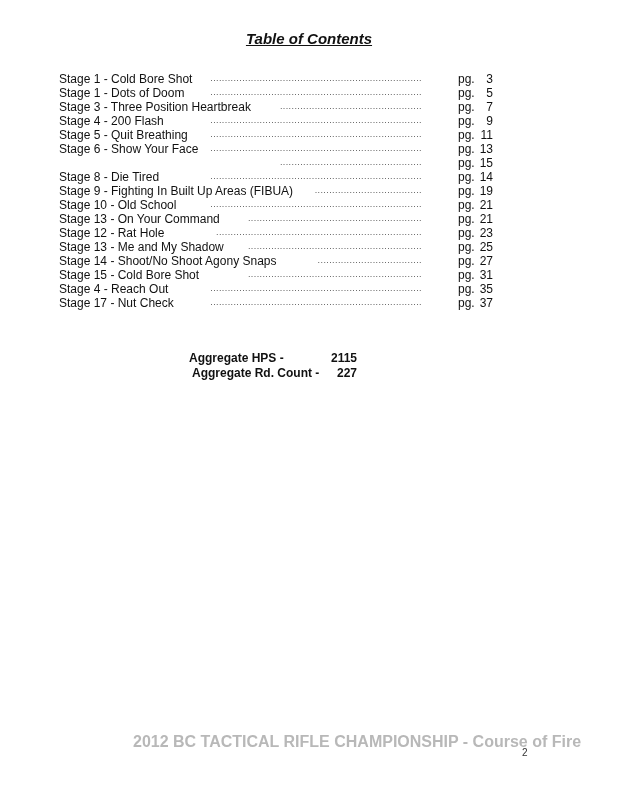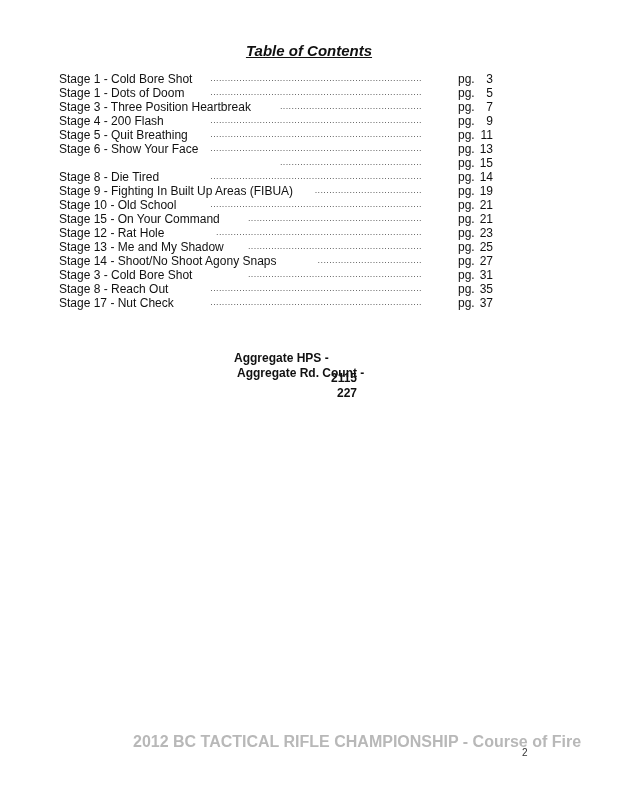--- a/index.html
+++ b/index.html
@@ -1,27 +1,27 @@
 <!DOCTYPE html>
 <html><head>
   <meta charset="utf-8">
   <style>
     html, body { margin: 0; padding: 0; background: #ffffff; }
     body { width: 618px; height: 800px; position: relative; overflow: hidden; font-family: "Liberation Sans", sans-serif; color: #111; }
-    .title { position: absolute; top: 42px; left: 0; width: 618px; text-align: center; font-size: 15px; font-weight: bold; font-style: italic; }
+    .title { position: absolute; top: 30px; left: 0; width: 618px; text-align: center; font-size: 15px; font-weight: bold; font-style: italic; }
     .title span { text-decoration: underline; }
     .toc { position: absolute; top: 72px; left: 59px; width: 440px; }
     .row { position: relative; height: 14px; font-size: 12px; line-height: 14px; white-space: nowrap; }
     .row .label { position: absolute; left: 0; top: 0; }
     .row .dots { position: absolute; top: -1px; right: 77px; color: #555; font-size: 9px; letter-spacing: 0.4px; overflow: hidden; text-align: right; }
     .row .pg { position: absolute; left: 399px; top: 0; }
     .row .num { position: absolute; right: 6px; top: 0; width: 20px; text-align: right; }
     .agg { position: absolute; left: 0; width: 618px; font-size: 12px; font-weight: bold; }
-    .agg .k { position: absolute; margin-left: 45px; }
-    .agg .v { position: absolute; margin-top: 20px; }
+    .agg .k { position: absolute; }
+    .agg .v { position: absolute; }
     .footer { position: absolute; top: 733px; left: 133px; font-size: 16px; color: #b8b8b8; font-weight: bold; }
     .pagenum { position: absolute; top: 747px; left: 522px; font-size: 10px; color: #333; }
   </style>
 </head>
 <body>
 
 <div class="title"><span>Table of Contents</span></div>
 
 <div class="toc" id="toc">
     <div class="row">
@@ -77,21 +77,21 @@
       <span class="pg">pg.</span>
       <span class="num">19</span>
     </div>
     <div class="row">
       <span class="label">Stage 10 - Old School</span>
       <span class="dots" style="width: 217px;">.........................................................................</span>
       <span class="pg">pg.</span>
       <span class="num">21</span>
     </div>
     <div class="row">
-      <span class="label">Stage 15 - On Your Command</span>
+      <span class="label">Stage 13 - On Your Command</span>
       <span class="dots" style="width: 179px;">............................................................</span>
       <span class="pg">pg.</span>
       <span class="num">21</span>
     </div>
     <div class="row">
       <span class="label">Stage 12 - Rat Hole</span>
       <span class="dots" style="width: 213px;">.......................................................................</span>
       <span class="pg">pg.</span>
       <span class="num">23</span>
     </div>
@@ -101,27 +101,27 @@
       <span class="pg">pg.</span>
       <span class="num">25</span>
     </div>
     <div class="row">
       <span class="label">Stage 14 - Shoot/No Shoot Agony Snaps</span>
       <span class="dots" style="width: 107px;">....................................</span>
       <span class="pg">pg.</span>
       <span class="num">27</span>
     </div>
     <div class="row">
-      <span class="label">Stage 3 - Cold Bore Shot</span>
+      <span class="label">Stage 15 - Cold Bore Shot</span>
       <span class="dots" style="width: 179px;">............................................................</span>
       <span class="pg">pg.</span>
       <span class="num">31</span>
     </div>
     <div class="row">
-      <span class="label">Stage 8 - Reach Out</span>
+      <span class="label">Stage 4 - Reach Out</span>
       <span class="dots" style="width: 217px;">.........................................................................</span>
       <span class="pg">pg.</span>
       <span class="num">35</span>
     </div>
     <div class="row">
       <span class="label">Stage 17 - Nut Check</span>
       <span class="dots" style="width: 217px;">.........................................................................</span>
       <span class="pg">pg.</span>
       <span class="num">37</span>
     </div>

